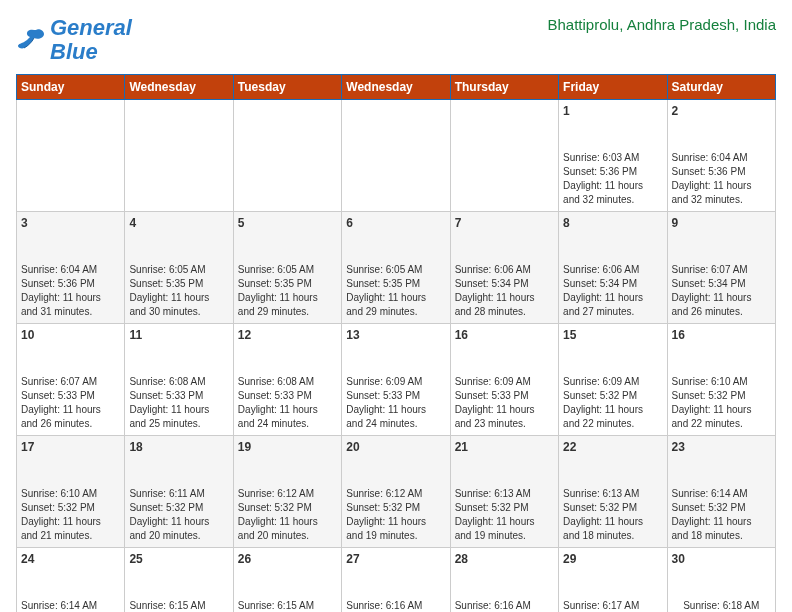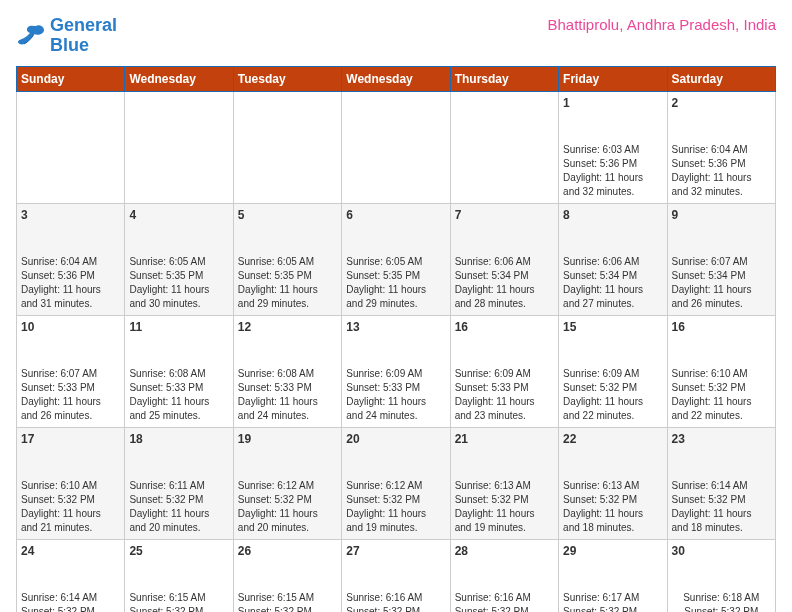--- a/index.html
+++ b/index.html
@@ -15,39 +15,40 @@
       justify-content: space-between;
       align-items: flex-start;
       margin-bottom: 10px;
     }
     .logo {
       display: flex;
       align-items: center;
       gap: 4px;
     }
     .logo-text {
-      font-size: 18px;
+      font-size: 22px;
       font-weight: bold;
       color: #333;
       line-height: 1.1;
+      font-style: italic;
     }
     .logo-text span { color: #2a7dc9; }
     .logo-bird {
       width: 30px;
       height: 24px;
     }
     .title-block { text-align: right; }
     .calendar-title {
       font-size: 32px;
       font-weight: bold;
       color: #333;
     }
     .calendar-subtitle {
       font-size: 15px;
-      color: #ec4899;
+      color: #15803d;
     }
     table {
       width: 100%;
       border-collapse: collapse;
       table-layout: fixed;
     }
     thead tr th {
       background-color: #c2410c;
       color: #fff;
       font-size: 12px;

